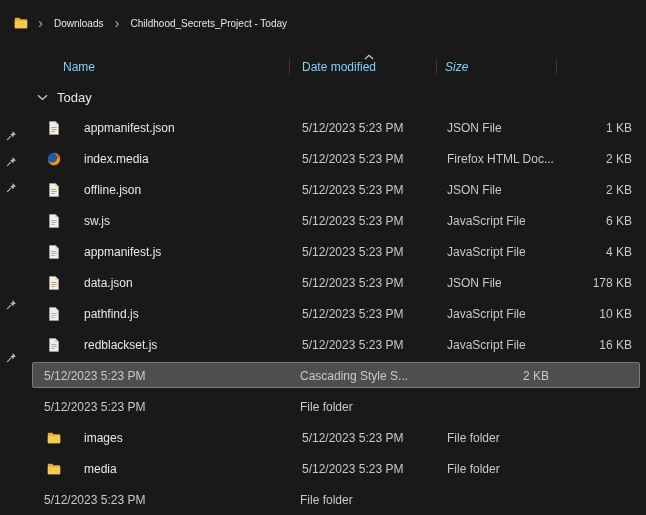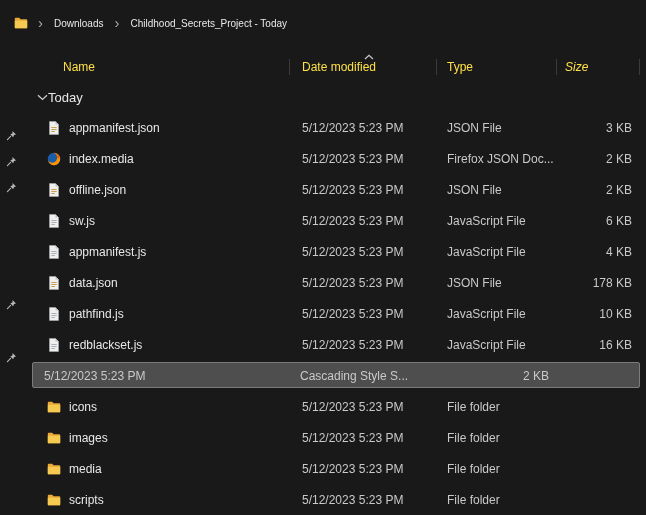--- a/index.html
+++ b/index.html
@@ -35,21 +35,21 @@
   .pin svg { display: block; }
 
   .list { position: absolute; left: 32px; top: 0; width: 608px; }
 
   
   .cols-header {
     margin-top: 6px;
     height: 30px;
     display: grid;
     grid-template-columns: 258px 147px 120px 83px;
-    color: #fde047;
+    color: #7dd3fc;
     font-size: 12px;
   }
   .hc { position: relative; height: 100%; display: flex; align-items: center; }
   .hc::after {
     content: "";
     position: absolute;
     right: 0; top: 7px;
     height: 16px; width: 1px;
     background: #3b3b3b;
   }
@@ -57,20 +57,21 @@
   .hc-date { padding-left: 12px; }
   .hc-type { padding-left: 10px; }
   .hc-size { padding-left: 8px; font-style: italic; }
   .sort-caret { position: absolute; left: 74px; top: -3px; }
 
   
   .group-row {
     height: 30px;
     display: flex;
     align-items: center;
+    gap: 9px;
     padding-left: 5px;
     color: #e8e8e8;
     font-size: 13px;
   }
   .gchev { display: inline-flex; }
 
   
   .row {
     display: grid;
     grid-template-columns: 258px 147px 120px 83px;
@@ -85,21 +86,21 @@
     content: "";
     position: absolute;
     left: 0; right: 0; top: 2px; bottom: 3px;
     background: #4e4e4e;
     border: 1px solid #7b7b7b;
     border-radius: 2px;
   }
   .name-cell {
     display: flex;
     align-items: center;
-    gap: 7px;
+    gap: 22px;
     padding-left: 14px;
     color: #e8e8e8;
     white-space: nowrap;
     overflow: hidden;
   }
   .cell-date { padding-left: 12px; white-space: nowrap; }
   .cell-type { padding-left: 10px; white-space: nowrap; overflow: hidden; }
   .cell-size { text-align: right; padding-right: 8px; white-space: nowrap; }
   .icon { width: 16px; height: 16px; flex: 0 0 16px; }
   .icon svg { display: block; }
@@ -164,23 +165,20 @@
           <span>Name</span>
         </div>
         <div class="hc hc-date">
           <span class="sort-caret">
             <svg width="10" height="6" viewBox="0 0 10 6">
                 <path d="M1 5l4-3.6L9 5" fill="none" stroke="#c9c9c9" stroke-width="1.2"></path>
               </svg>
           </span>
           <span>Date modified</span>
         </div>
-        <div class="hc hc-type">
-          <span>Type</span>
-        </div>
         <div class="hc hc-size">
           <span>Size</span>
         </div>
       </div>
 
       <div class="group-row">
         <span class="gchev">
           <svg width="11" height="7" viewBox="0 0 11 7">
               <path d="M1 1.2l4.5 4.2L10 1.2" fill="none" stroke="#cccccc" stroke-width="1.3"></path>
             </svg>
@@ -197,35 +195,35 @@
                   <path d="M9.5 1.5v3h3z" fill="#c3c3c3"></path>
                   <rect x="5.2" y="7" width="5.6" height="1" rx="0.5" fill="#c7a14e"></rect>
                   <rect x="5.2" y="9" width="5.6" height="1" rx="0.5" fill="#c7a14e"></rect>
                   <rect x="5.2" y="11" width="3.8" height="1" rx="0.5" fill="#c7a14e"></rect>
                 </svg>
               </span>
       <span>appmanifest.json</span>
     </div>
     <div class="cell-date">5/12/2023 5:23 PM</div>
     <div class="cell-type">JSON File</div>
-    <div class="cell-size">3 KB</div>
+    <div class="cell-size">1 KB</div>
   </div>
           <div class="row">
     <div class="name-cell">
       <span class="icon">
                 <svg width="16" height="16" viewBox="0 0 16 16">
                   <circle cx="8" cy="8" r="6.2" fill="#1a5da8"></circle>
                   <path d="M8 1.8a6.2 6.2 0 1 1-6.1 7.4c1.2 2 3.4 2.9 5.6 2.3 2.6-.7 4.1-3.2 3.6-5.8-.3-1.8-1.5-3.2-3.1-3.9z" fill="#ff9400"></path>
                   <path d="M8 1.8c2.9.4 5.2 2.5 5.9 5.2l-2.2.5C11.2 5 9.8 3 8 1.8z" fill="#e66000"></path>
                 </svg>
               </span>
       <span>index.media</span>
     </div>
     <div class="cell-date">5/12/2023 5:23 PM</div>
-    <div class="cell-type">Firefox JSON Doc...</div>
+    <div class="cell-type">Firefox HTML Doc...</div>
     <div class="cell-size">2 KB</div>
   </div>
           <div class="row">
     <div class="name-cell">
       <span class="icon">
                 <svg width="16" height="16" viewBox="0 0 16 16">
                   <path d="M3.5 1.5h6l3 3v10h-9z" fill="#efefef" stroke="#b5b5b5" stroke-width="0.5"></path>
                   <path d="M9.5 1.5v3h3z" fill="#c3c3c3"></path>
                   <rect x="5.2" y="7" width="5.6" height="1" rx="0.5" fill="#c7a14e"></rect>
                   <rect x="5.2" y="9" width="5.6" height="1" rx="0.5" fill="#c7a14e"></rect>
@@ -322,71 +320,53 @@
     <div class="cell-date">5/12/2023 5:23 PM</div>
     <div class="cell-type">JavaScript File</div>
     <div class="cell-size">16 KB</div>
   </div>
           <div class="row selected">
     <div class="cell-date">5/12/2023 5:23 PM</div>
     <div class="cell-type">Cascading Style S...</div>
     <div class="cell-size">2 KB</div>
   </div>
           <div class="row">
+    <div class="cell-date">5/12/2023 5:23 PM</div>
+    <div class="cell-type">File folder</div>
+    <div class="cell-size"></div>
+  </div>
+          <div class="row">
     <div class="name-cell">
       <span class="icon">
                 <svg width="16" height="16" viewBox="0 0 16 16">
                   <path d="M1.8 3.6c0-.5.4-.9.9-.9h3.1c.3 0 .5.1.7.3l1.1 1.2h5.7c.5 0 .9.4.9.9v7.3c0 .5-.4.9-.9.9H2.7c-.5 0-.9-.4-.9-.9z" fill="#e9a83a"></path>
                   <path d="M1.8 5.8h12.4v6.6c0 .5-.4.9-.9.9H2.7c-.5 0-.9-.4-.9-.9z" fill="#f6c951"></path>
                 </svg>
               </span>
-      <span>icons</span>
+      <span>images</span>
     </div>
     <div class="cell-date">5/12/2023 5:23 PM</div>
     <div class="cell-type">File folder</div>
     <div class="cell-size"></div>
   </div>
           <div class="row">
     <div class="name-cell">
       <span class="icon">
                 <svg width="16" height="16" viewBox="0 0 16 16">
                   <path d="M1.8 3.6c0-.5.4-.9.9-.9h3.1c.3 0 .5.1.7.3l1.1 1.2h5.7c.5 0 .9.4.9.9v7.3c0 .5-.4.9-.9.9H2.7c-.5 0-.9-.4-.9-.9z" fill="#e9a83a"></path>
                   <path d="M1.8 5.8h12.4v6.6c0 .5-.4.9-.9.9H2.7c-.5 0-.9-.4-.9-.9z" fill="#f6c951"></path>
                 </svg>
               </span>
-      <span>images</span>
+      <span>media</span>
     </div>
     <div class="cell-date">5/12/2023 5:23 PM</div>
     <div class="cell-type">File folder</div>
     <div class="cell-size"></div>
   </div>
           <div class="row">
-    <div class="name-cell">
-      <span class="icon">
-                <svg width="16" height="16" viewBox="0 0 16 16">
-                  <path d="M1.8 3.6c0-.5.4-.9.9-.9h3.1c.3 0 .5.1.7.3l1.1 1.2h5.7c.5 0 .9.4.9.9v7.3c0 .5-.4.9-.9.9H2.7c-.5 0-.9-.4-.9-.9z" fill="#e9a83a"></path>
-                  <path d="M1.8 5.8h12.4v6.6c0 .5-.4.9-.9.9H2.7c-.5 0-.9-.4-.9-.9z" fill="#f6c951"></path>
-                </svg>
-              </span>
-      <span>media</span>
-    </div>
     <div class="cell-date">5/12/2023 5:23 PM</div>
     <div class="cell-type">File folder</div>
     <div class="cell-size"></div>
   </div>
-          <div class="row">
-    <div class="name-cell">
-      <span class="icon">
-                <svg width="16" height="16" viewBox="0 0 16 16">
-                  <path d="M1.8 3.6c0-.5.4-.9.9-.9h3.1c.3 0 .5.1.7.3l1.1 1.2h5.7c.5 0 .9.4.9.9v7.3c0 .5-.4.9-.9.9H2.7c-.5 0-.9-.4-.9-.9z" fill="#e9a83a"></path>
-                  <path d="M1.8 5.8h12.4v6.6c0 .5-.4.9-.9.9H2.7c-.5 0-.9-.4-.9-.9z" fill="#f6c951"></path>
-                </svg>
-              </span>
-      <span>scripts</span>
-    </div>
-    <div class="cell-date">5/12/2023 5:23 PM</div>
-    <div class="cell-type">File folder</div>
-    <div class="cell-size"></div>
-  </div>
         </div>
     </div>
   </div>
 </div>
 
 </body></html>

